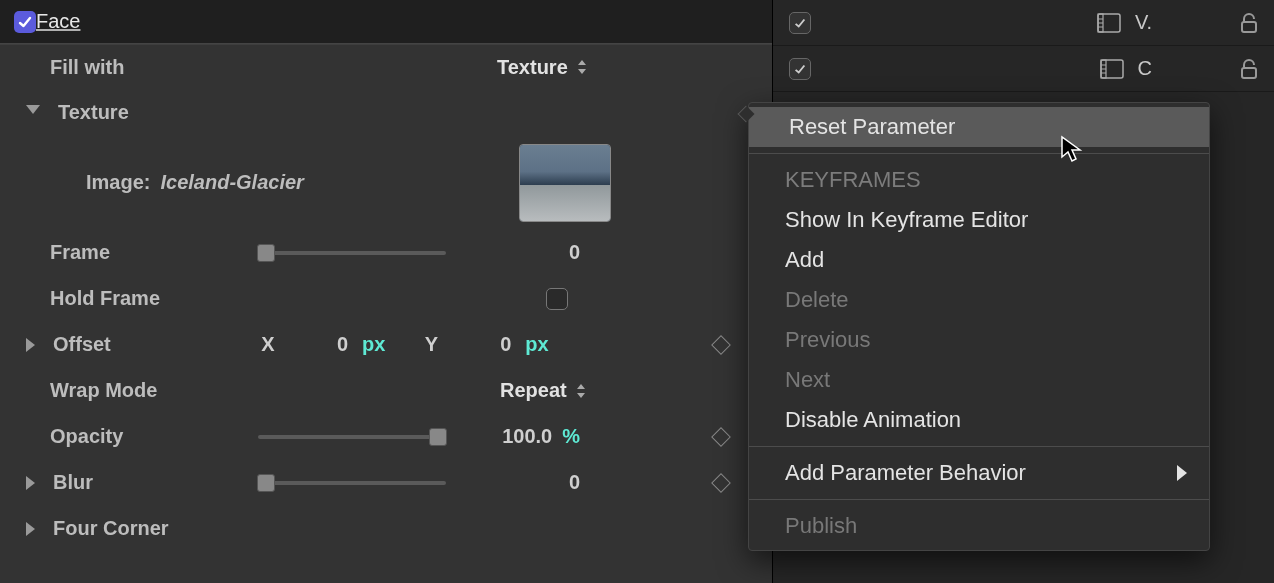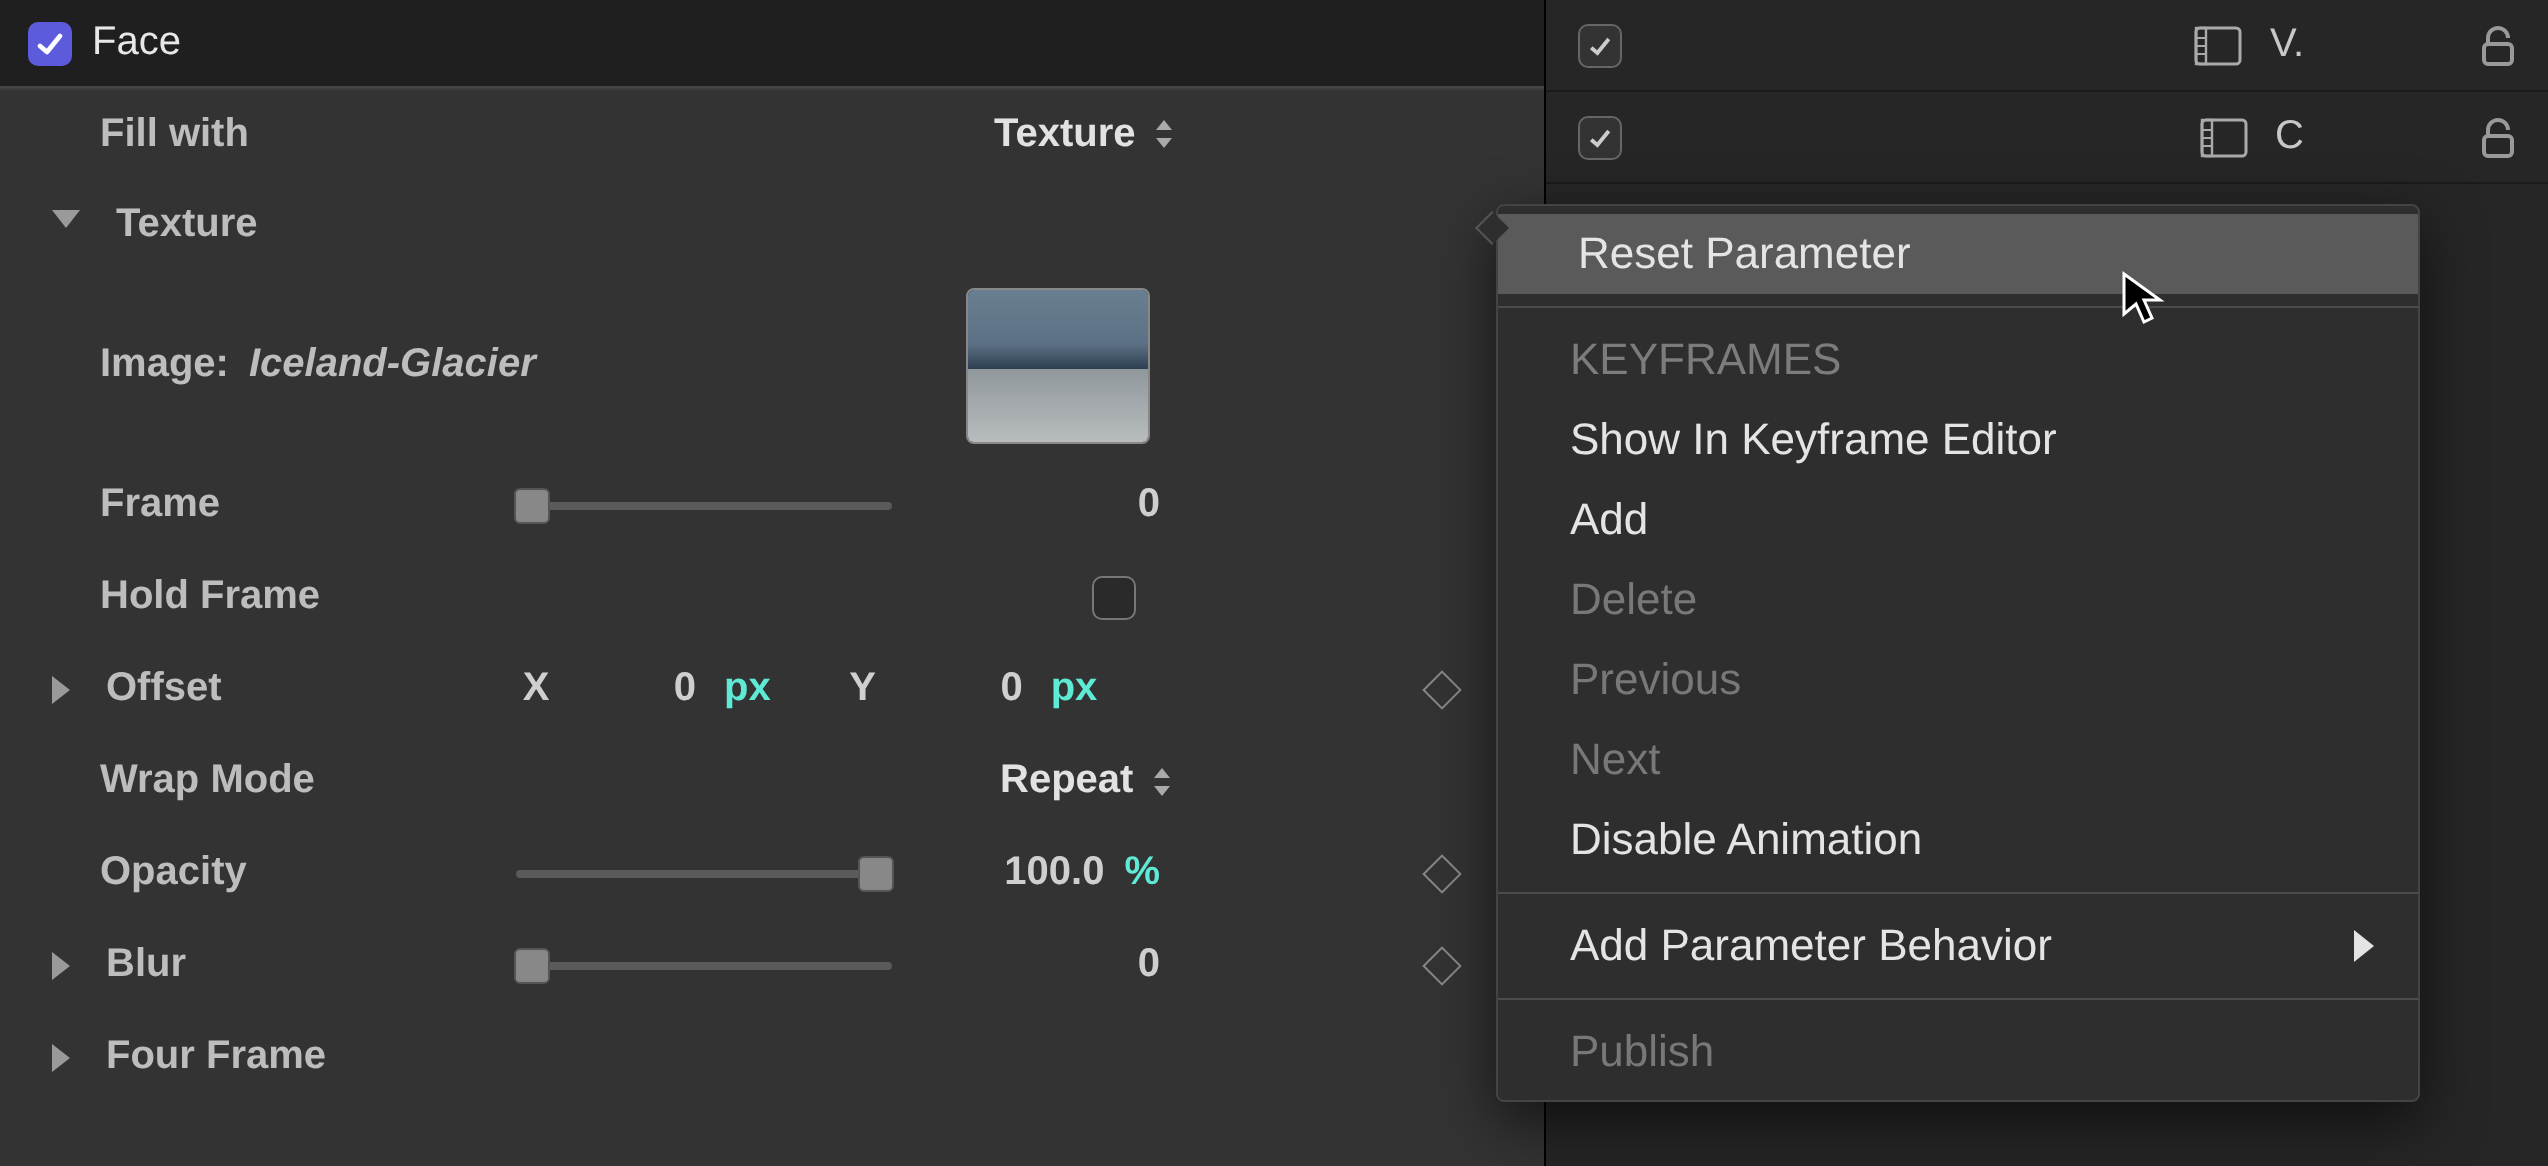--- a/index.html
+++ b/index.html
@@ -19,24 +19,24 @@
     left: 0;
     top: 0;
     width: 772px;
     height: 583px;
     background: #333;
   }
 
   .face-row {
     display: flex;
     align-items: center;
-    gap: 10px;
     padding: 10px 14px;
     background: #1f1f1f;
     border-bottom: 1px solid #444;
+    text-decoration: underline;
   }
   .face-row .cb {
     width: 22px; height: 22px;
     border-radius: 5px;
     background: #5b5bdc;
     display: flex; align-items: center; justify-content: center;
   }
   .face-row .cb svg { width: 16px; height: 16px; }
   .face-label { color: #e8e8e8; }
 
@@ -66,21 +66,21 @@
   .triangle.down {
     border-left: 7px solid transparent;
     border-right: 7px solid transparent;
     border-top: 9px solid #9a9a9a;
     margin-right: 8px;
   }
 
   .texture-row { padding-left: 26px; }
   .texture-label { color: #bdbdbd; }
 
-  .image-row { padding-left: 50px; min-height: 94px; }
+  .image-row { padding-left: 50px; min-height: 94px; margin-left: 36px; }
   .image-label { color: #bdbdbd; }
   .image-name { font-style: italic; color: #bdbdbd; }
 
   .thumb {
     width: 92px; height: 78px;
     border: 1px solid #888;
     border-radius: 4px;
     background: #2b3a48;
     position: absolute;
     left: 483px;
@@ -332,21 +332,21 @@
         </div>
     </div>
     <div class="val-col">
         <span class="value-box">0</span>
       </div>
     <span class="keyframe-diamond"></span>
   </div>
 
   <div class="row fourcorner-row">
     <span class="triangle"></span>
-    <span class="param-name" style="flex:0 0 168px">Four Frame</span>
+    <span class="param-name" style="flex:0 0 168px">Four Corner</span>
   </div>
 
 </div>
 
 <div class="right-pane">
   <div class="layer-row">
     <div class="layer-cb">
       <svg viewBox="0 0 16 16">
           <polyline points="3,9 6.5,12 13,4" fill="none" stroke="#ccc" stroke-width="2.2"></polyline>
         </svg>

